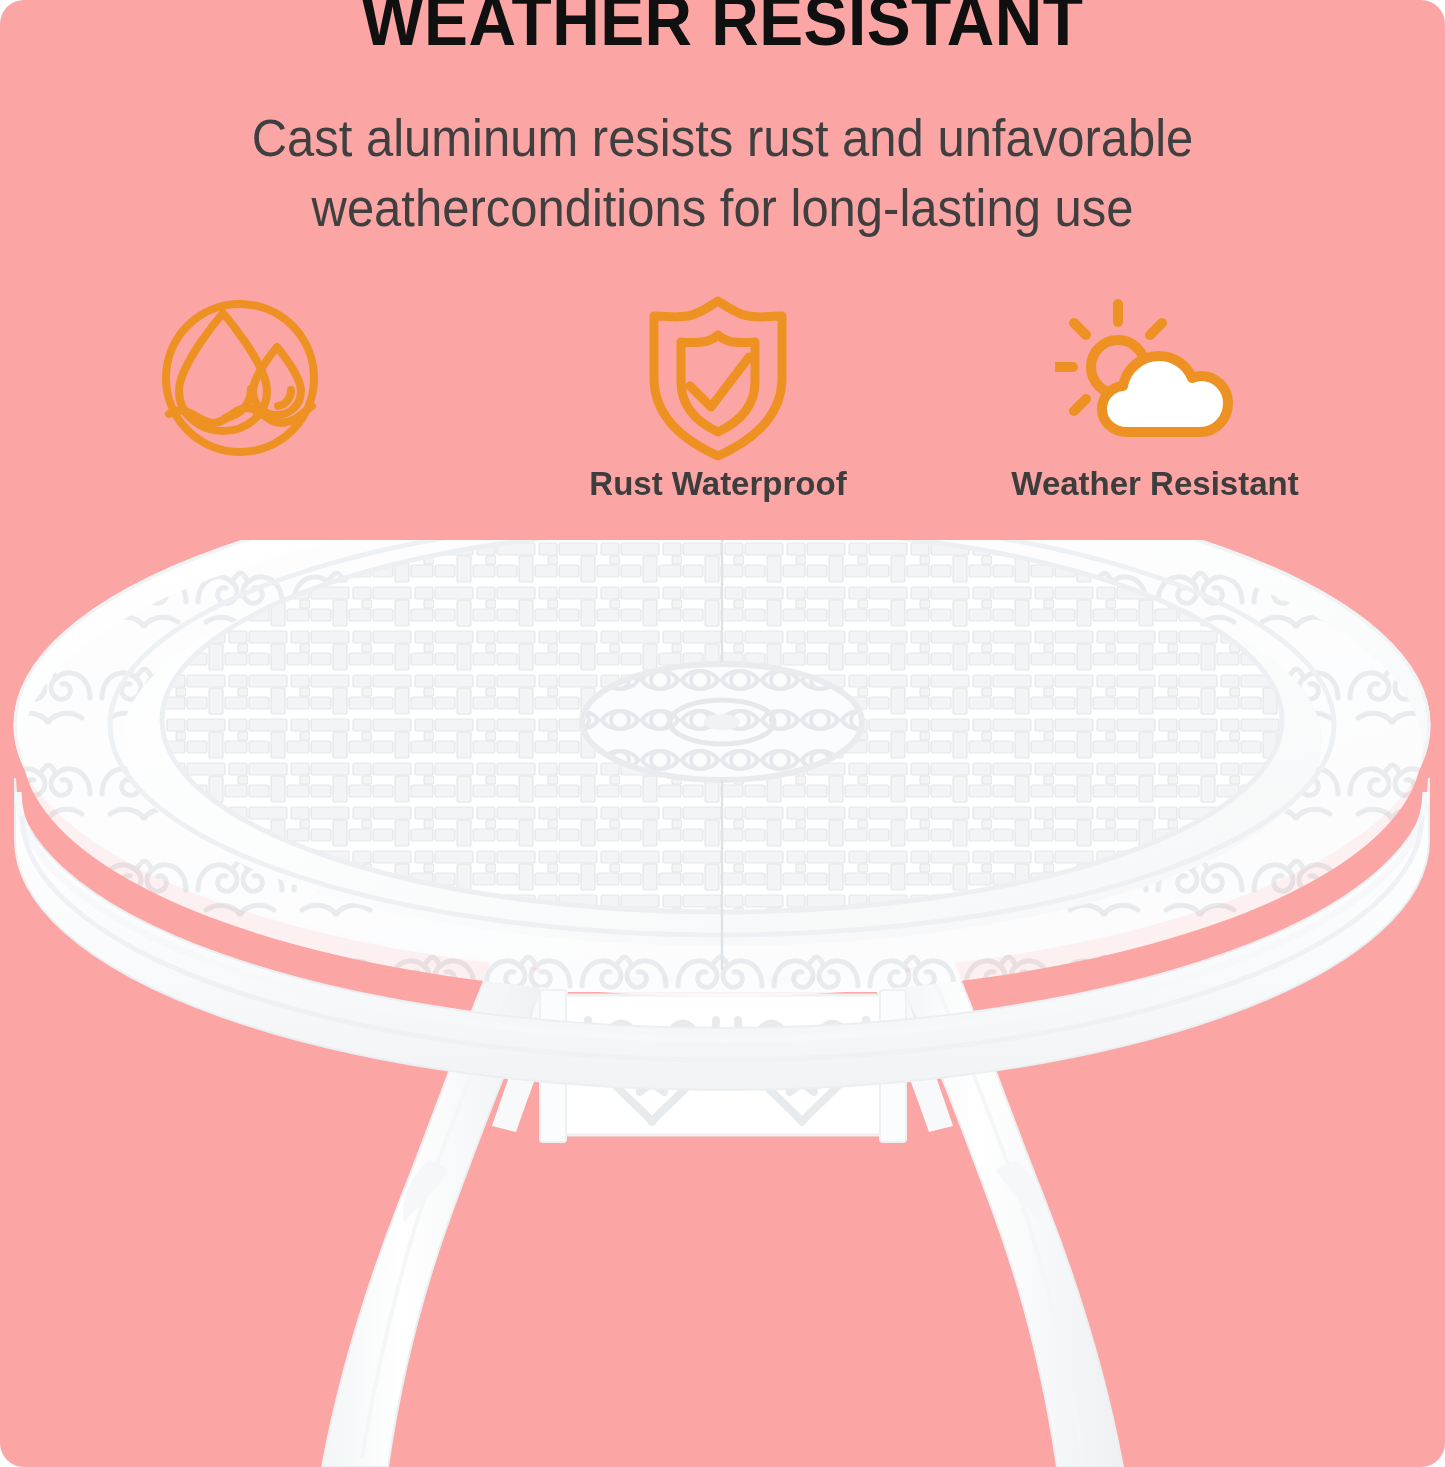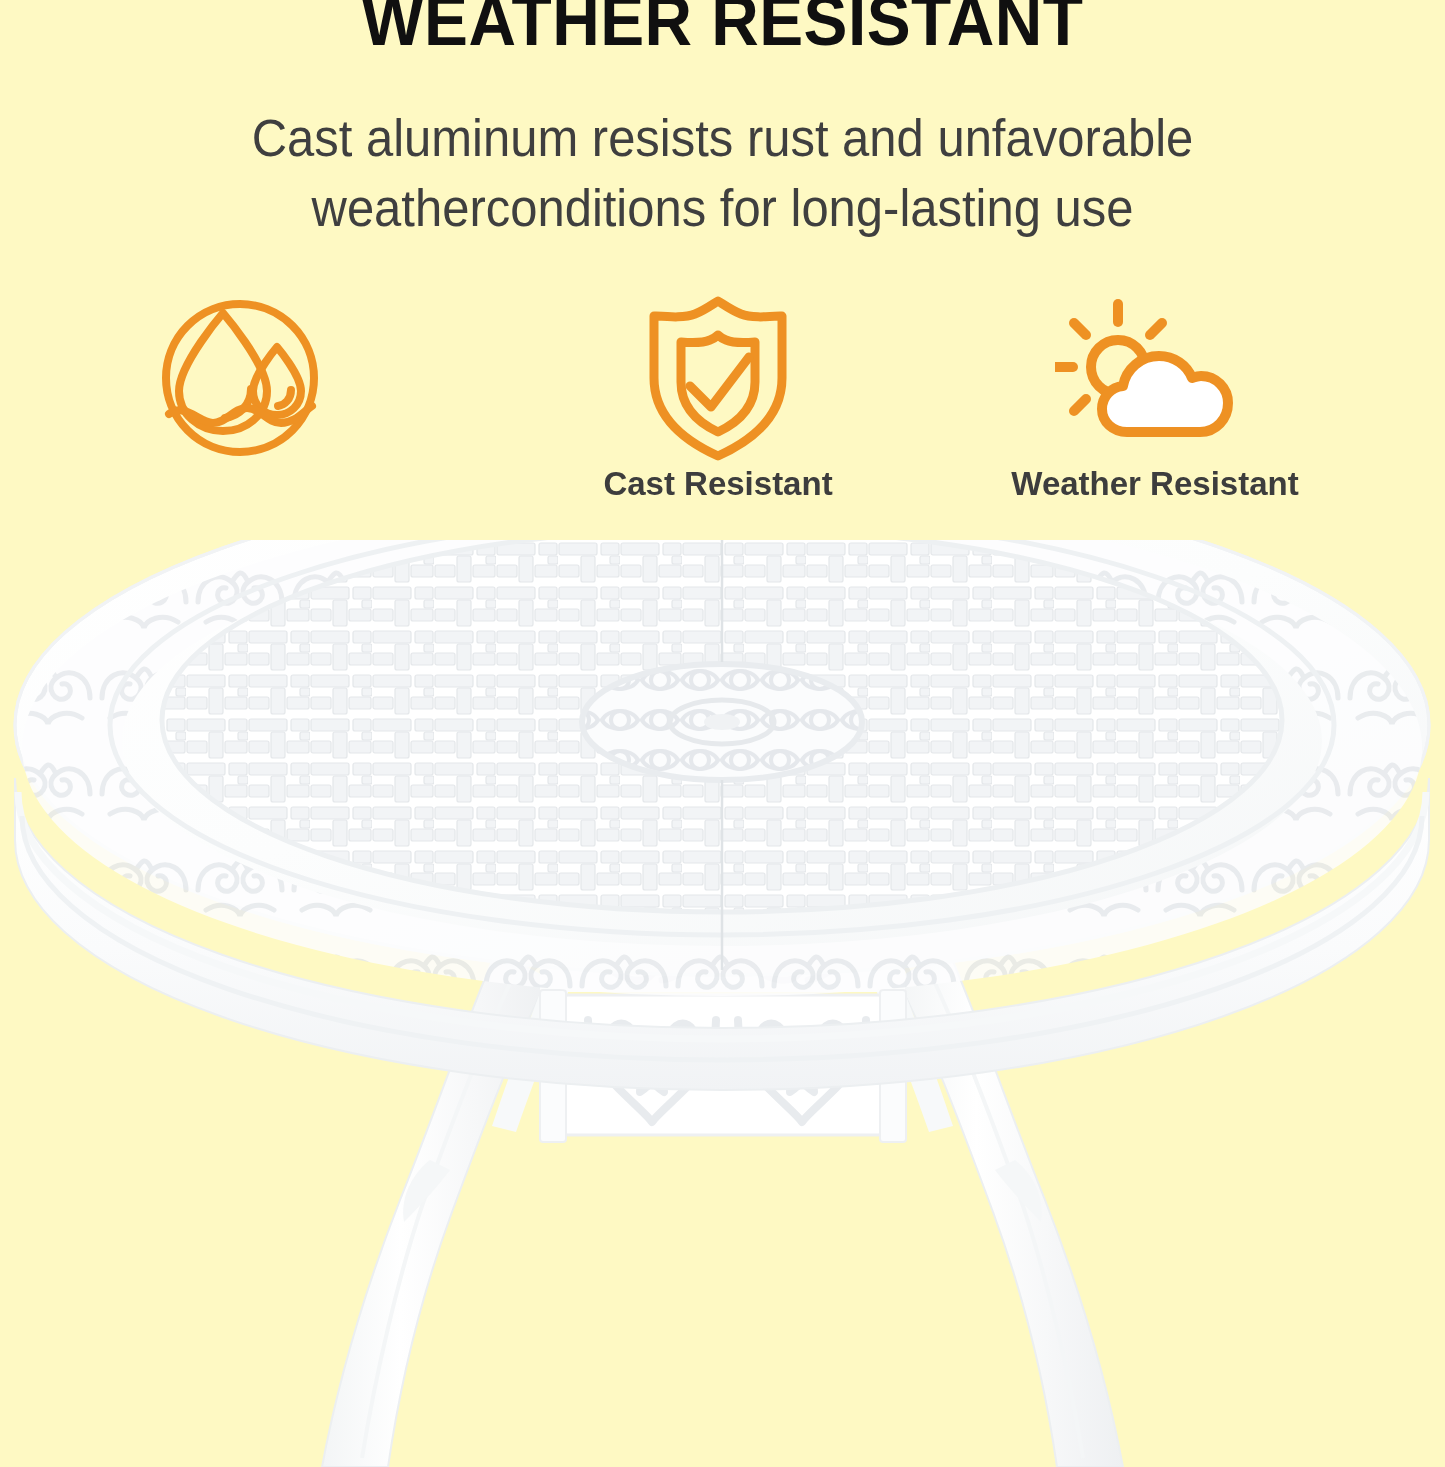--- a/index.html
+++ b/index.html
@@ -7,22 +7,23 @@
     padding: 0;
     background: #ffffff;
   }
   body {
     font-family: "Liberation Sans", sans-serif;
   }
   .page {
     position: relative;
     width: 1445px;
     height: 1467px;
-    background: #fef9c3;
+    background: #fca5a5;
     overflow: hidden;
+    border-radius: 24px;
   }
 
   
   .header-block {
     position: absolute;
     left: 0;
     top: 0;
     width: 1445px;
     text-align: center;
   }
@@ -166,21 +167,21 @@
                      C100 53 110 53 122 52
                      L122 92
                      C122 118 104 133 85 142
                      C66 133 48 118 48 92
                      Z"></path>
 
             <path d="M57 96 L78 117 L116 67"></path>
           </g>
         </svg>
       </div>
-      <div class="feature-label">Cast Resistant</div>
+      <div class="feature-label">Rust Waterproof</div>
     </div>
 
     <div class="feature f-weather">
       <div class="feature-icon">
         <svg width="200" height="175" viewBox="0 0 200 175">
           <g fill="none" stroke="#ee9123" stroke-width="10" stroke-linecap="round" stroke-linejoin="round">
 
             <circle cx="63" cy="77" r="27"></circle>
 
             <path d="M63 32 L63 14"></path>

